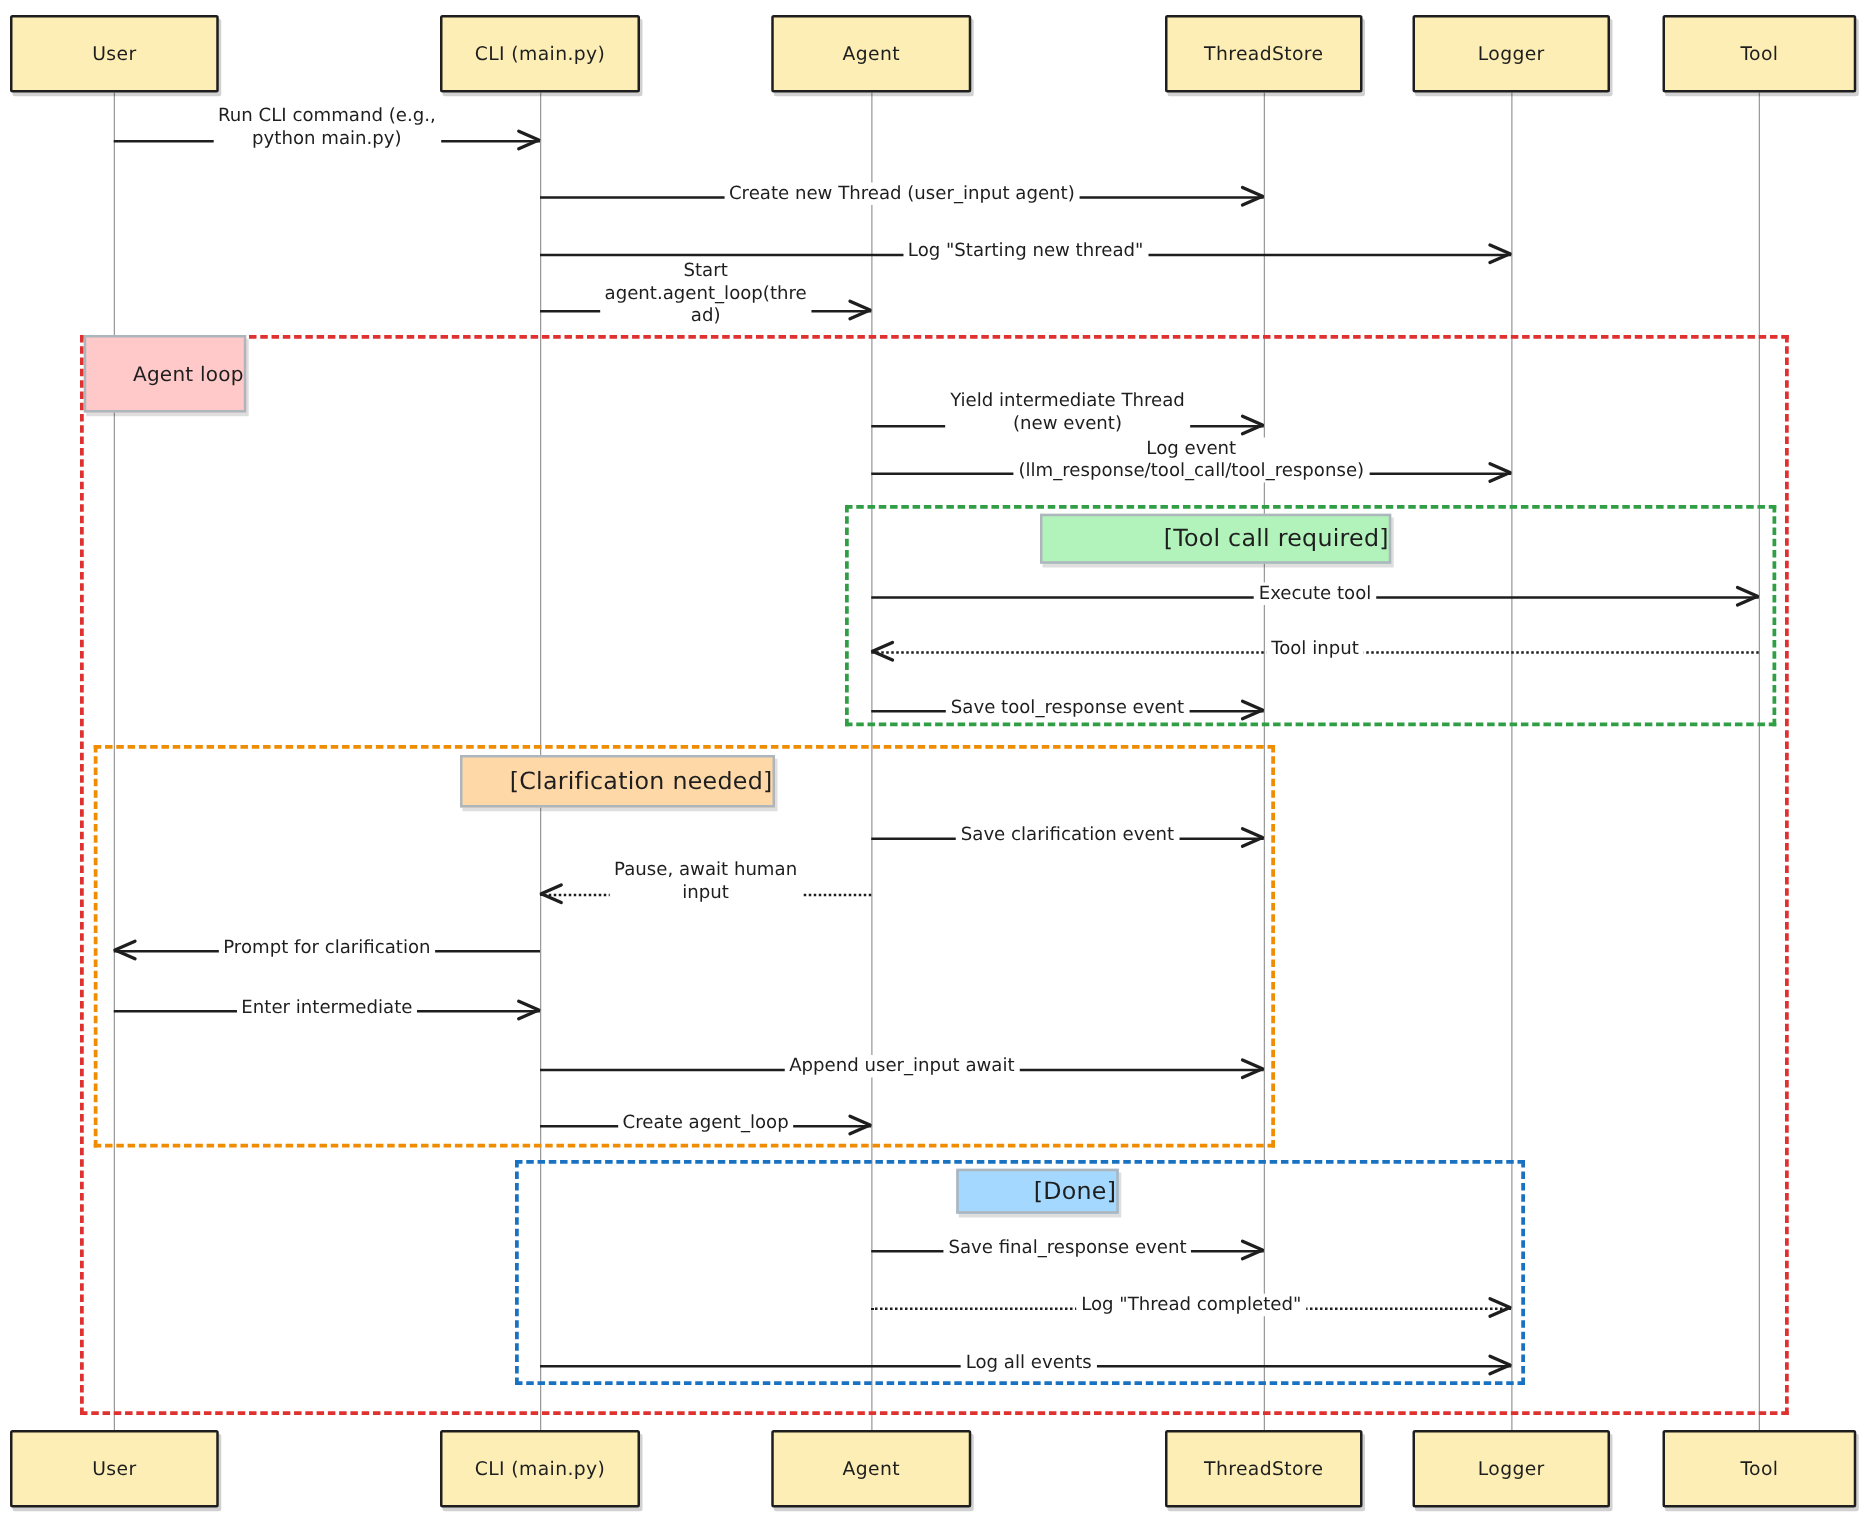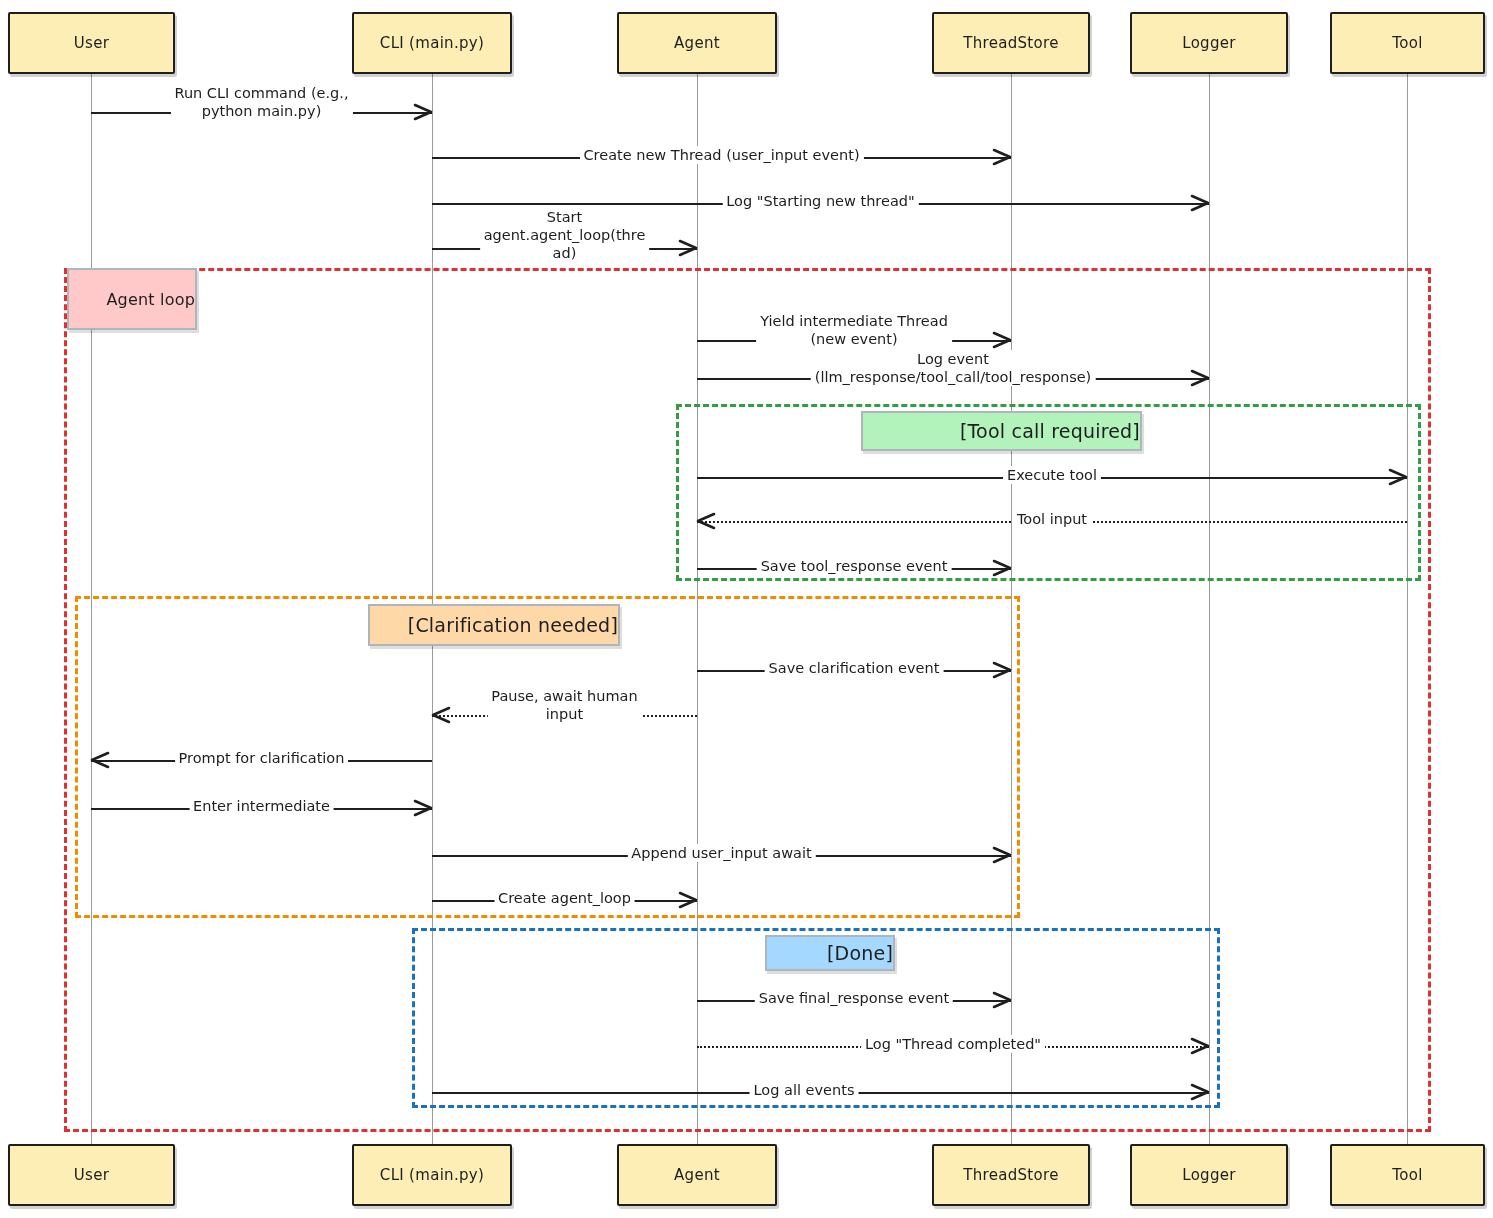--- a/index.html
+++ b/index.html
@@ -95,21 +95,21 @@
         <div class="label two" style="left: 170.5px;">Run CLI command (e.g.,
 python main.py)</div>
       </div>
       <div class="msg" style="left: 432px; top: 157px; width: 579px;">
         <div class="line"></div>
         <div class="head" style="left: 561px;">
           <svg width="18" height="18" viewBox="0 0 18 18">
             <polyline points="1,2 17,9 1,16" fill="none" stroke="#1e1e1e" stroke-width="2.6" stroke-linecap="round" stroke-linejoin="round"></polyline>
           </svg>
         </div>
-        <div class="label one" style="left: 289.5px;">Create new Thread (user_input event)</div>
+        <div class="label one" style="left: 289.5px;">Create new Thread (user_input agent)</div>
       </div>
       <div class="msg" style="left: 432px; top: 203px; width: 777px;">
         <div class="line"></div>
         <div class="head" style="left: 759px;">
           <svg width="18" height="18" viewBox="0 0 18 18">
             <polyline points="1,2 17,9 1,16" fill="none" stroke="#1e1e1e" stroke-width="2.6" stroke-linecap="round" stroke-linejoin="round"></polyline>
           </svg>
         </div>
         <div class="label one" style="left: 388.5px;">Log "Starting new thread"</div>
       </div>
@@ -244,21 +244,21 @@
         </div>
         <div class="label one" style="left: 256px;">Log "Thread completed"</div>
       </div>
       <div class="msg" style="left: 432px; top: 1092px; width: 777px;">
         <div class="line"></div>
         <div class="head" style="left: 759px;">
           <svg width="18" height="18" viewBox="0 0 18 18">
             <polyline points="1,2 17,9 1,16" fill="none" stroke="#1e1e1e" stroke-width="2.6" stroke-linecap="round" stroke-linejoin="round"></polyline>
           </svg>
         </div>
-        <div class="label one" style="left: 372px;">Log all events</div>
+        <div class="label one" style="left: 391px;">Log all events</div>
       </div>
     </div>
   <div id="layer-participants-top">
       <div class="participant" style="left: 8px; top: 12px; width: 167px; height: 62px;">
         <span>User</span>
       </div>
       <div class="participant" style="left: 352px; top: 12px; width: 160px; height: 62px;">
         <span>CLI (main.py)</span>
       </div>
       <div class="participant" style="left: 617px; top: 12px; width: 160px; height: 62px;">
@@ -291,21 +291,21 @@
         <span>Logger</span>
       </div>
       <div class="participant" style="left: 1330px; top: 1144px; width: 155px; height: 62px;">
         <span>Tool</span>
       </div>
     </div>
   <div id="layer-fraglabels">
       <div class="fraglabel small" style="left: 67px; top: 268px; width: 130px; height: 62px; background: rgb(255, 201, 201);">
         <span>Agent loop</span>
       </div>
-      <div class="fraglabel" style="left: 832px; top: 411px; width: 281px; height: 40px; background: rgb(178, 242, 187); margin-left: 29px;">
+      <div class="fraglabel" style="left: 832px; top: 411px; width: 281px; height: 40px; background: rgb(178, 242, 187);">
         <span>[Tool call required]</span>
       </div>
       <div class="fraglabel" style="left: 368px; top: 604px; width: 252px; height: 42px; background: rgb(255, 216, 168);">
         <span>[Clarification needed]</span>
       </div>
       <div class="fraglabel" style="left: 765px; top: 935px; width: 130px; height: 36px; background: rgb(165, 216, 255);">
         <span>[Done]</span>
       </div>
     </div>
 </div>

